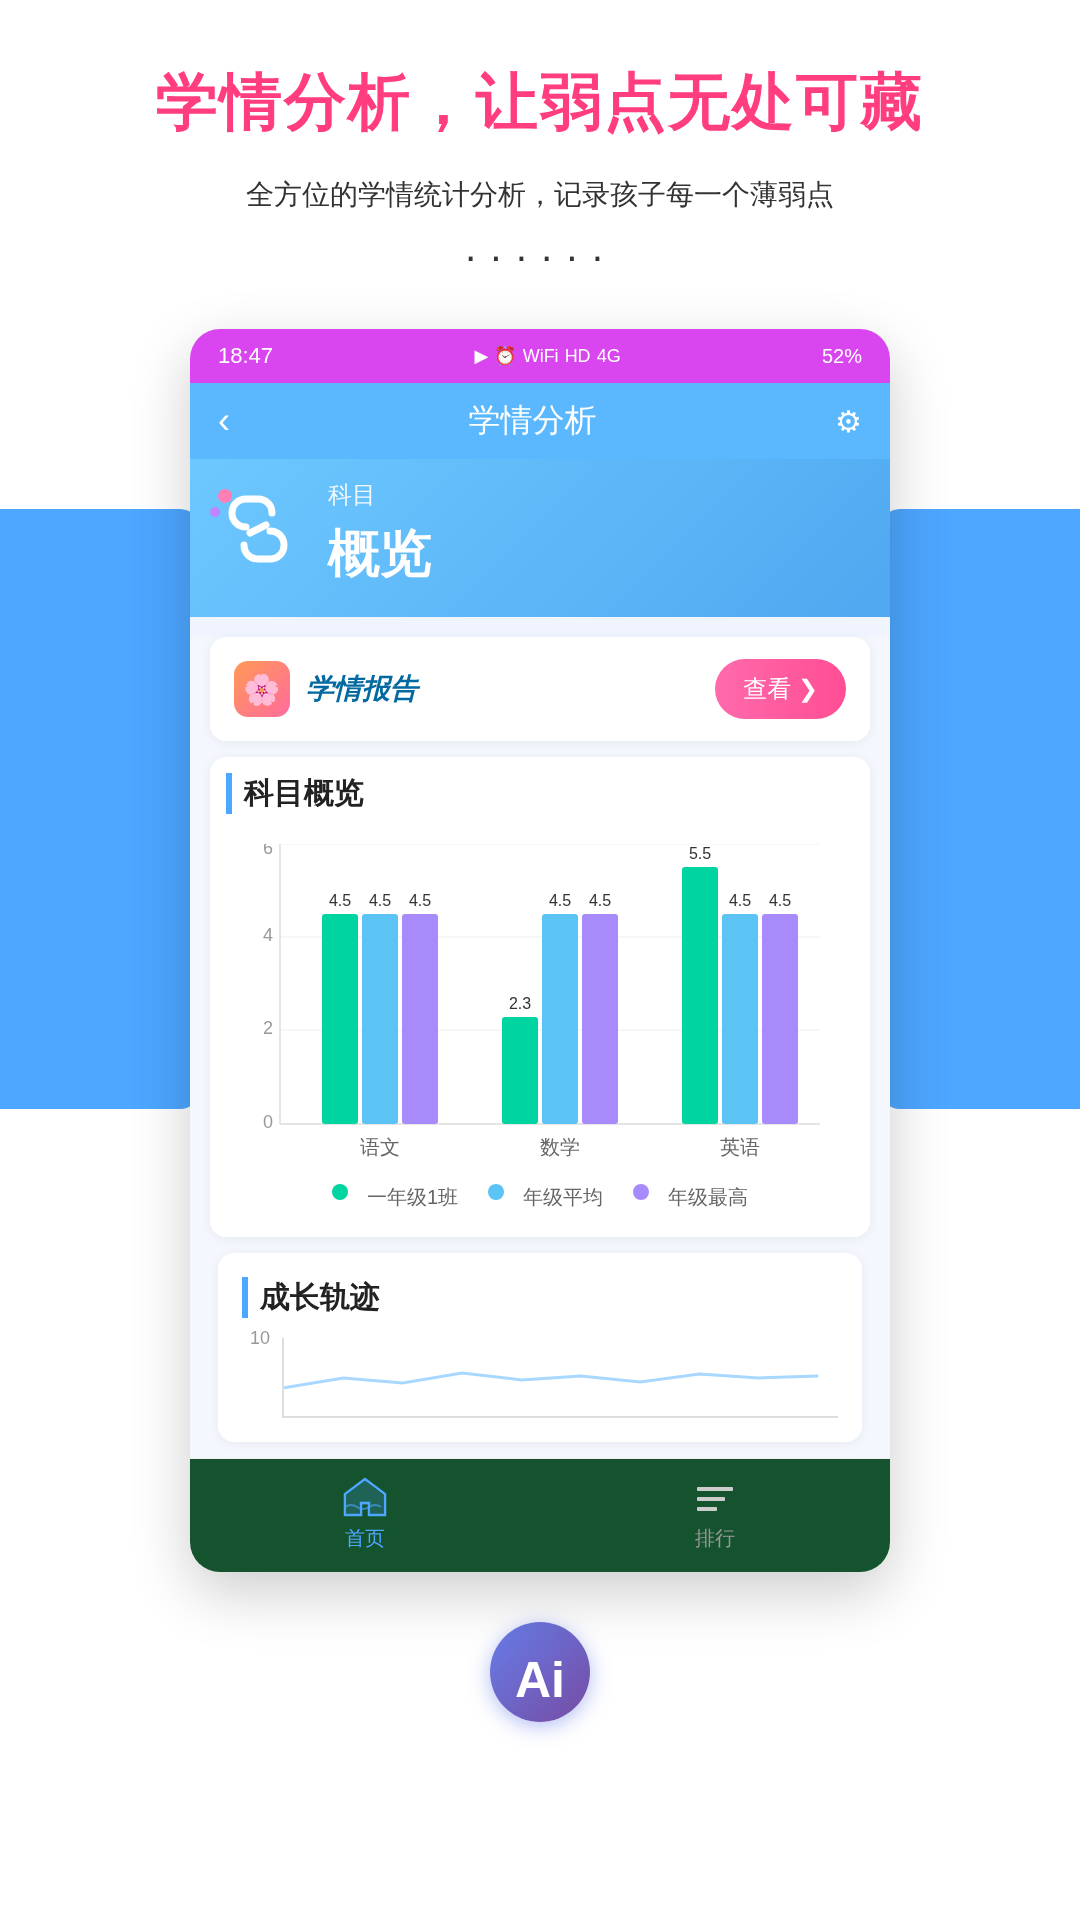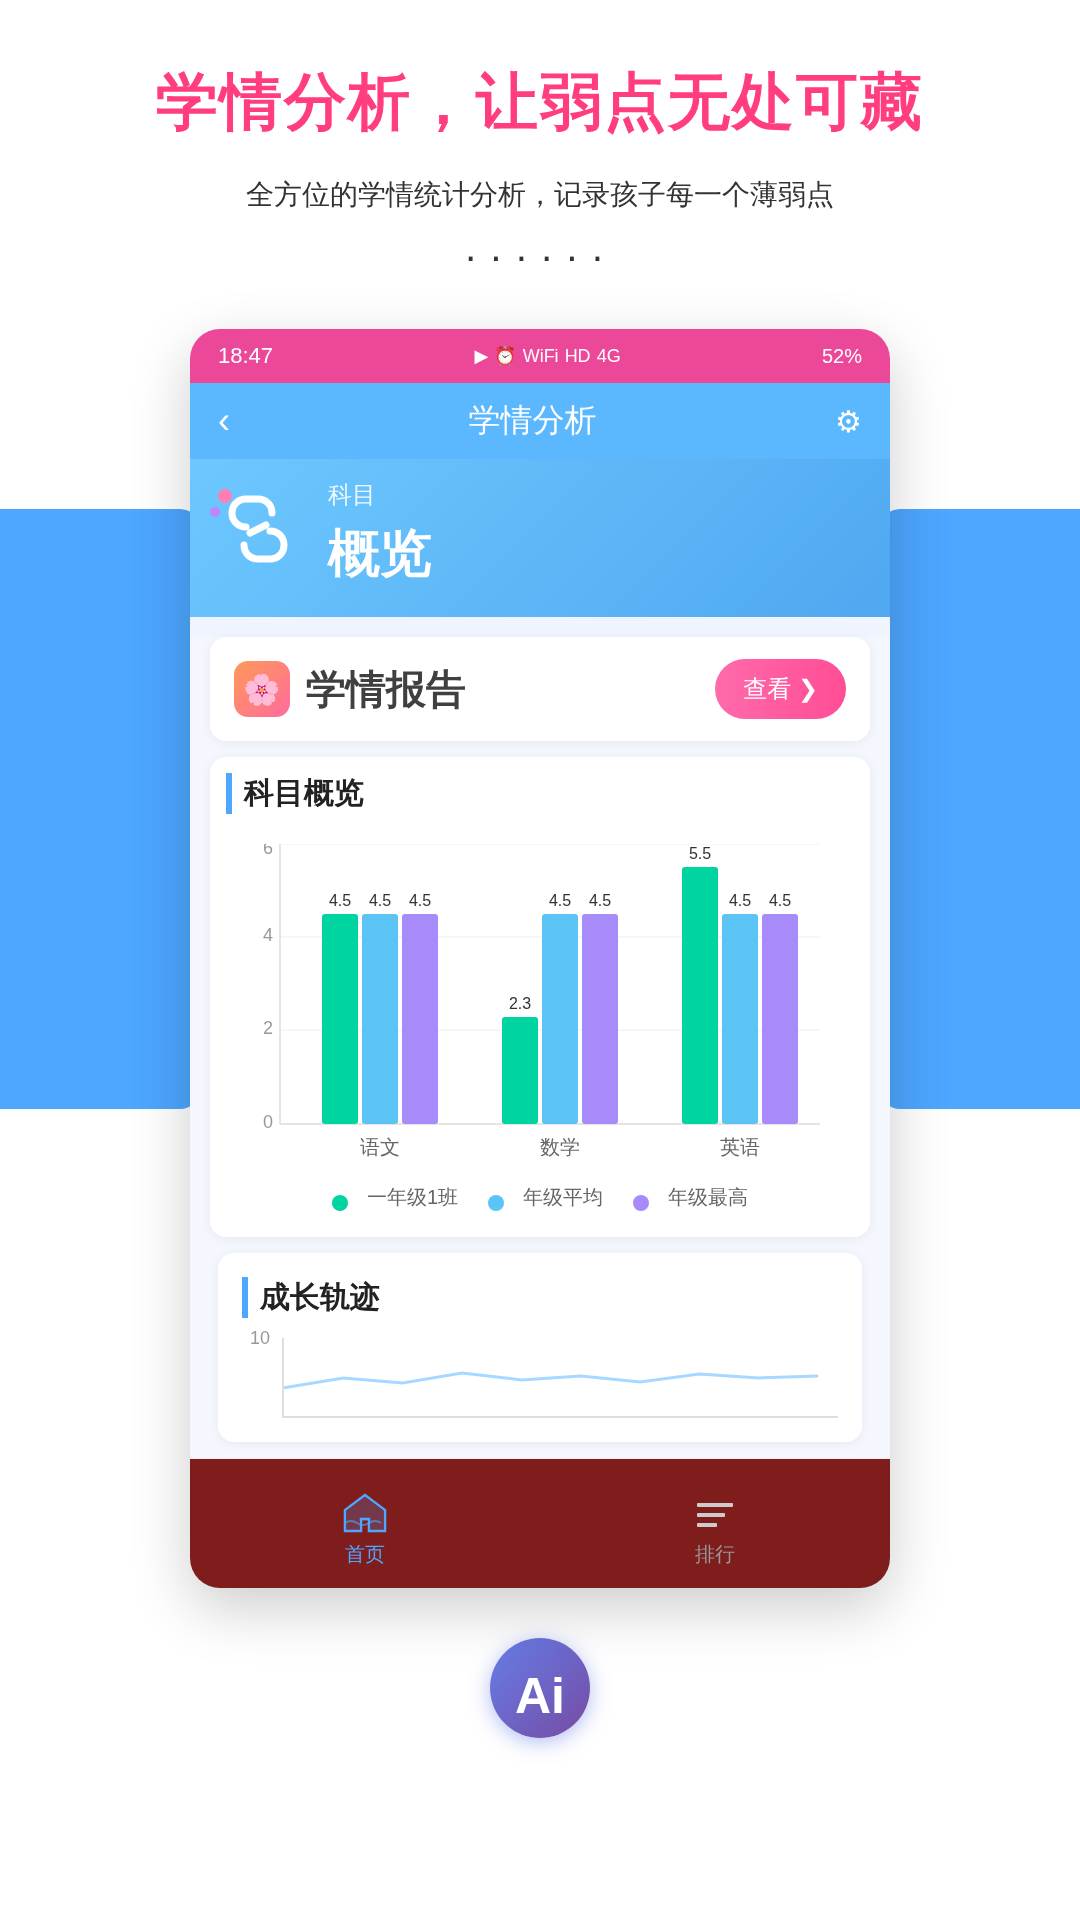--- a/index.html
+++ b/index.html
@@ -73,21 +73,21 @@
       background: #f0f4ff;
       border-radius: 30px;
       overflow: hidden;
       box-shadow: 0 20px 60px rgba(0,0,0,0.2);
       position: relative;
       z-index: 2;
     }
 
     
     .status-bar {
-      background: #ec4899;
+      background: #d946ef;
       padding: 14px 28px;
       display: flex;
       justify-content: space-between;
       align-items: center;
     }
     .status-time {
       color: white;
       font-size: 22px;
       font-weight: 500;
     }
@@ -203,23 +203,24 @@
       width: 56px;
       height: 56px;
       background: linear-gradient(135deg, #ff9a56, #ff6b9d);
       border-radius: 14px;
       display: flex;
       align-items: center;
       justify-content: center;
       font-size: 30px;
     }
     .report-text {
-      font-size: 40px;
+      font-size: 28px;
       font-weight: 600;
-      color: #404040;
+      color: #0369a1;
+      font-style: italic;
     }
     .view-btn {
       background: linear-gradient(90deg, #ff6bab, #ff4d94);
       color: white;
       border: none;
       border-radius: 30px;
       padding: 14px 28px;
       font-size: 24px;
       display: flex;
       align-items: center;
@@ -253,21 +254,21 @@
     
     .chart-legend {
       display: flex;
       justify-content: center;
       gap: 30px;
       margin-top: 16px;
       flex-wrap: wrap;
     }
     .legend-item {
       display: flex;
-      align-items: flex-end;
+      align-items: flex-start;
       gap: 19px;
       font-size: 20px;
       color: #666;
     }
     .legend-dot {
       width: 16px;
       height: 16px;
       border-radius: 50%;
     }
 
@@ -276,25 +277,25 @@
       background: white;
       margin: 16px 28px 0;
       border-radius: 16px;
       padding: 24px;
       box-shadow: 0 2px 12px rgba(0,0,0,0.06);
       min-height: 160px;
     }
 
     
     .bottom-nav {
-      background: #7f1d1d;
+      background: #14532d;
       display: flex;
       justify-content: space-around;
       align-items: center;
-      padding: 32px 0 20px;
+      padding: 16px 0 20px;
       border-top: 1px solid #eee;
       margin-top: 16px;
     }
     .nav-item {
       display: flex;
       flex-direction: column;
       align-items: center;
       gap: 6px;
     }
     .nav-icon {

